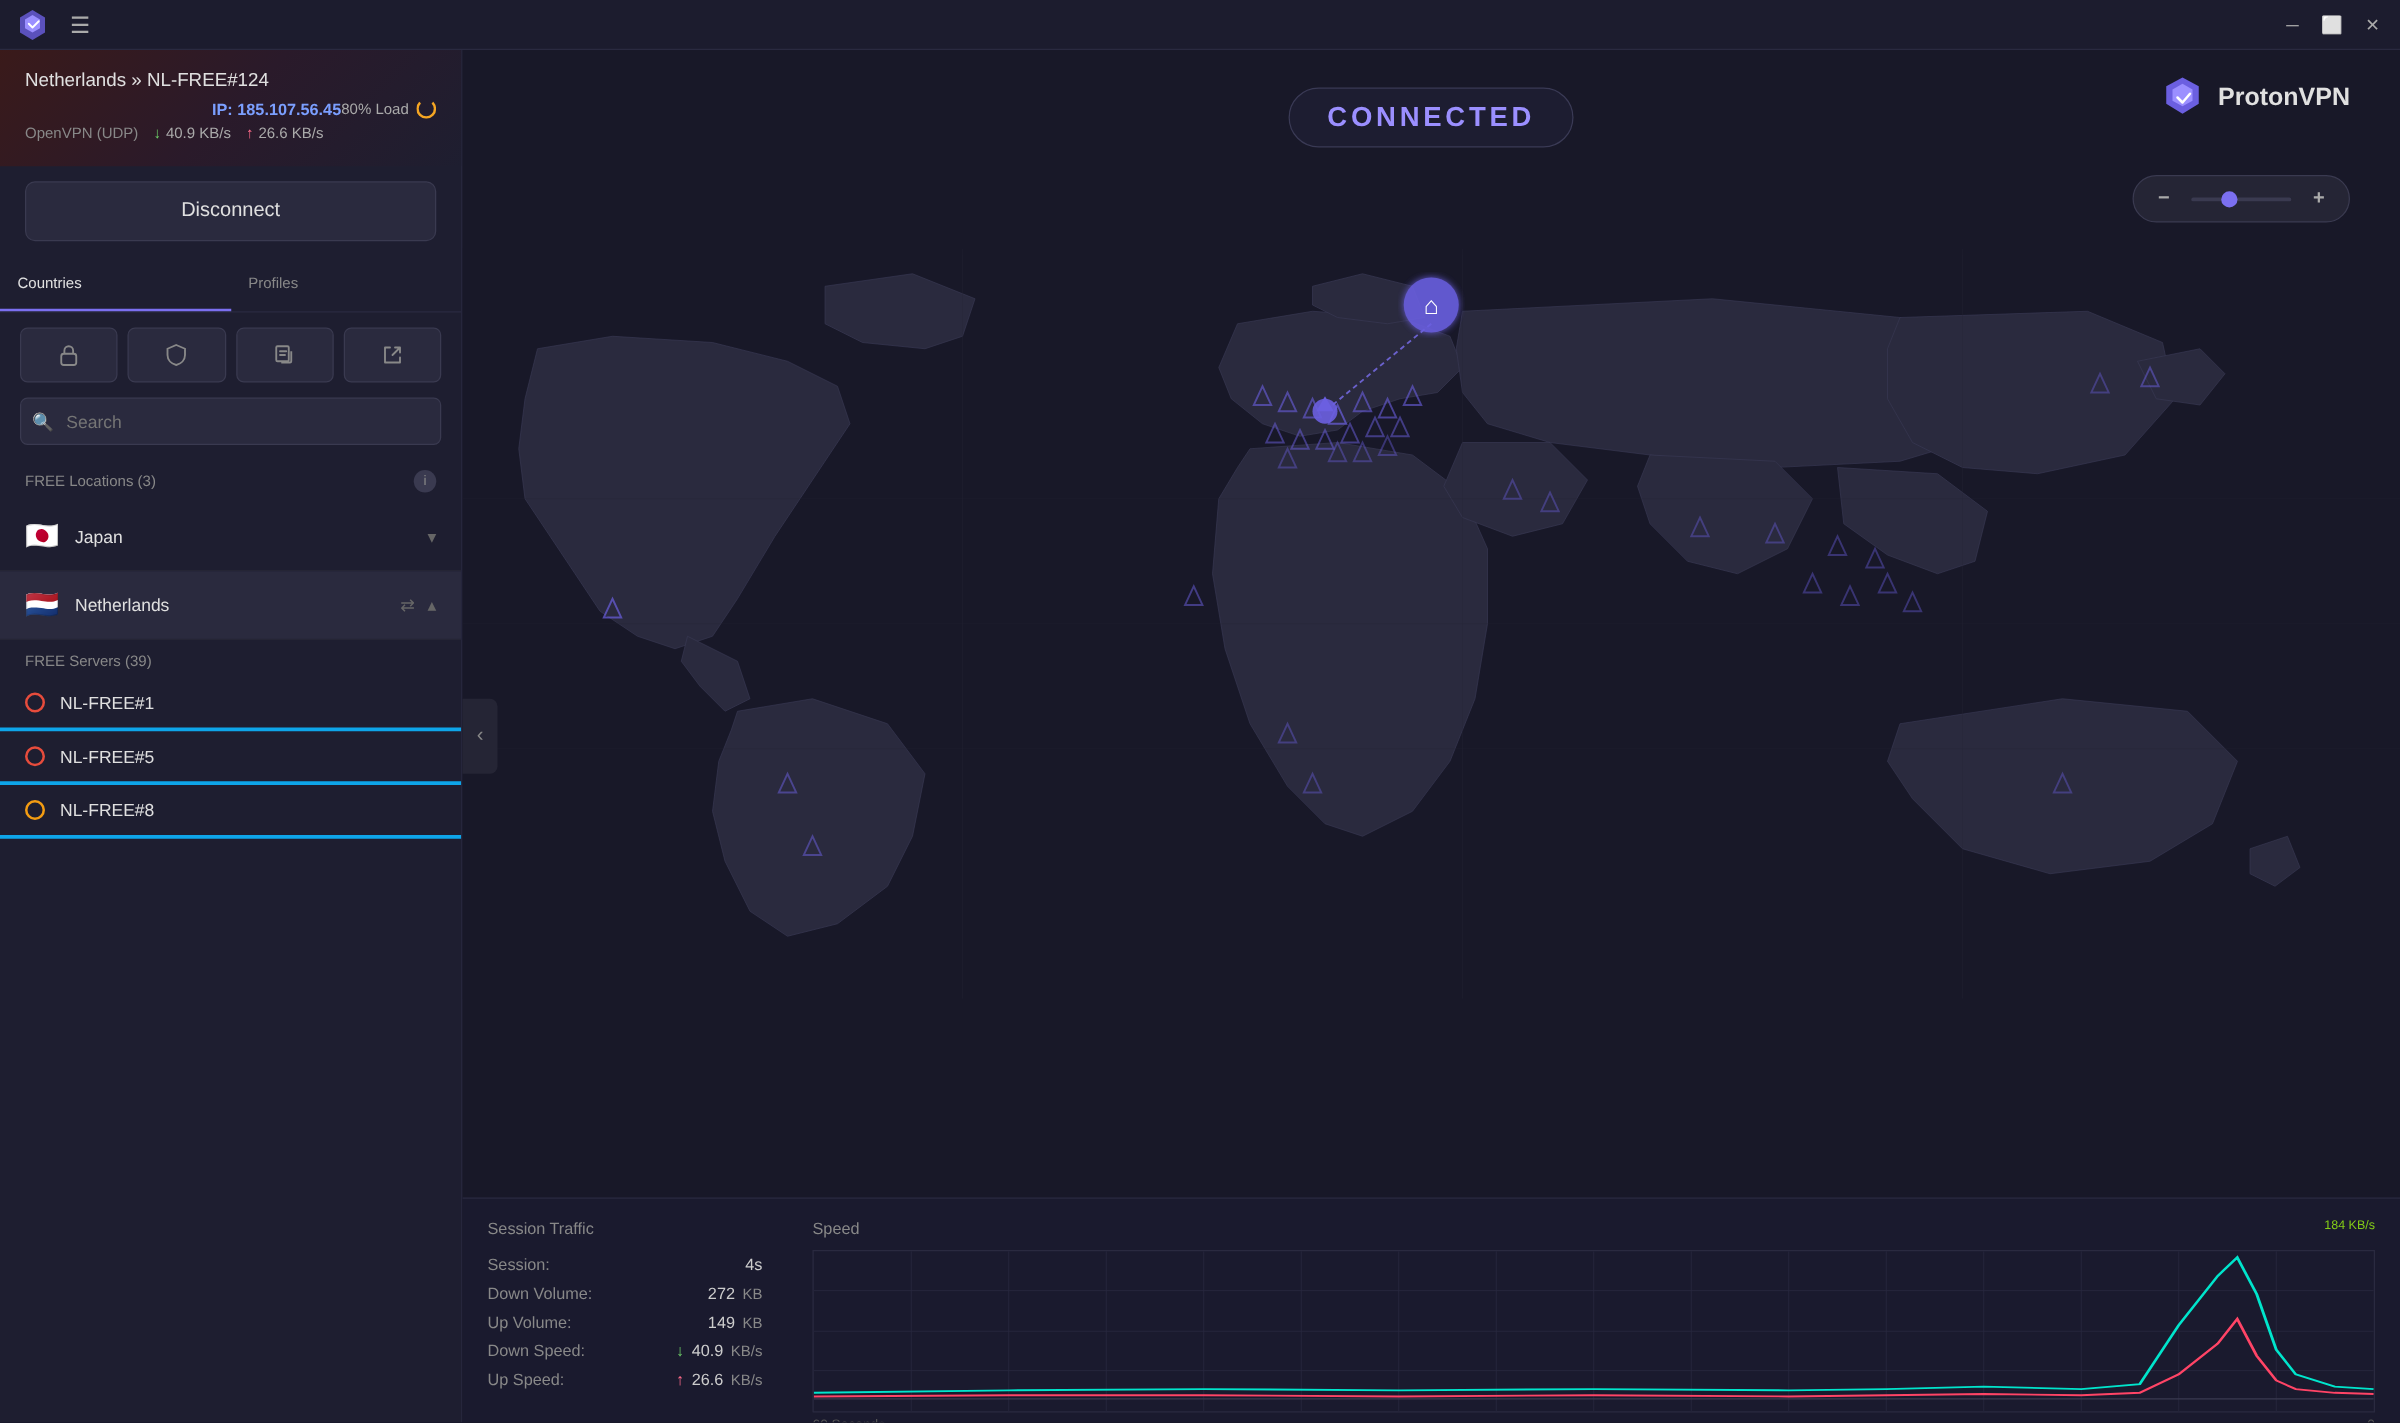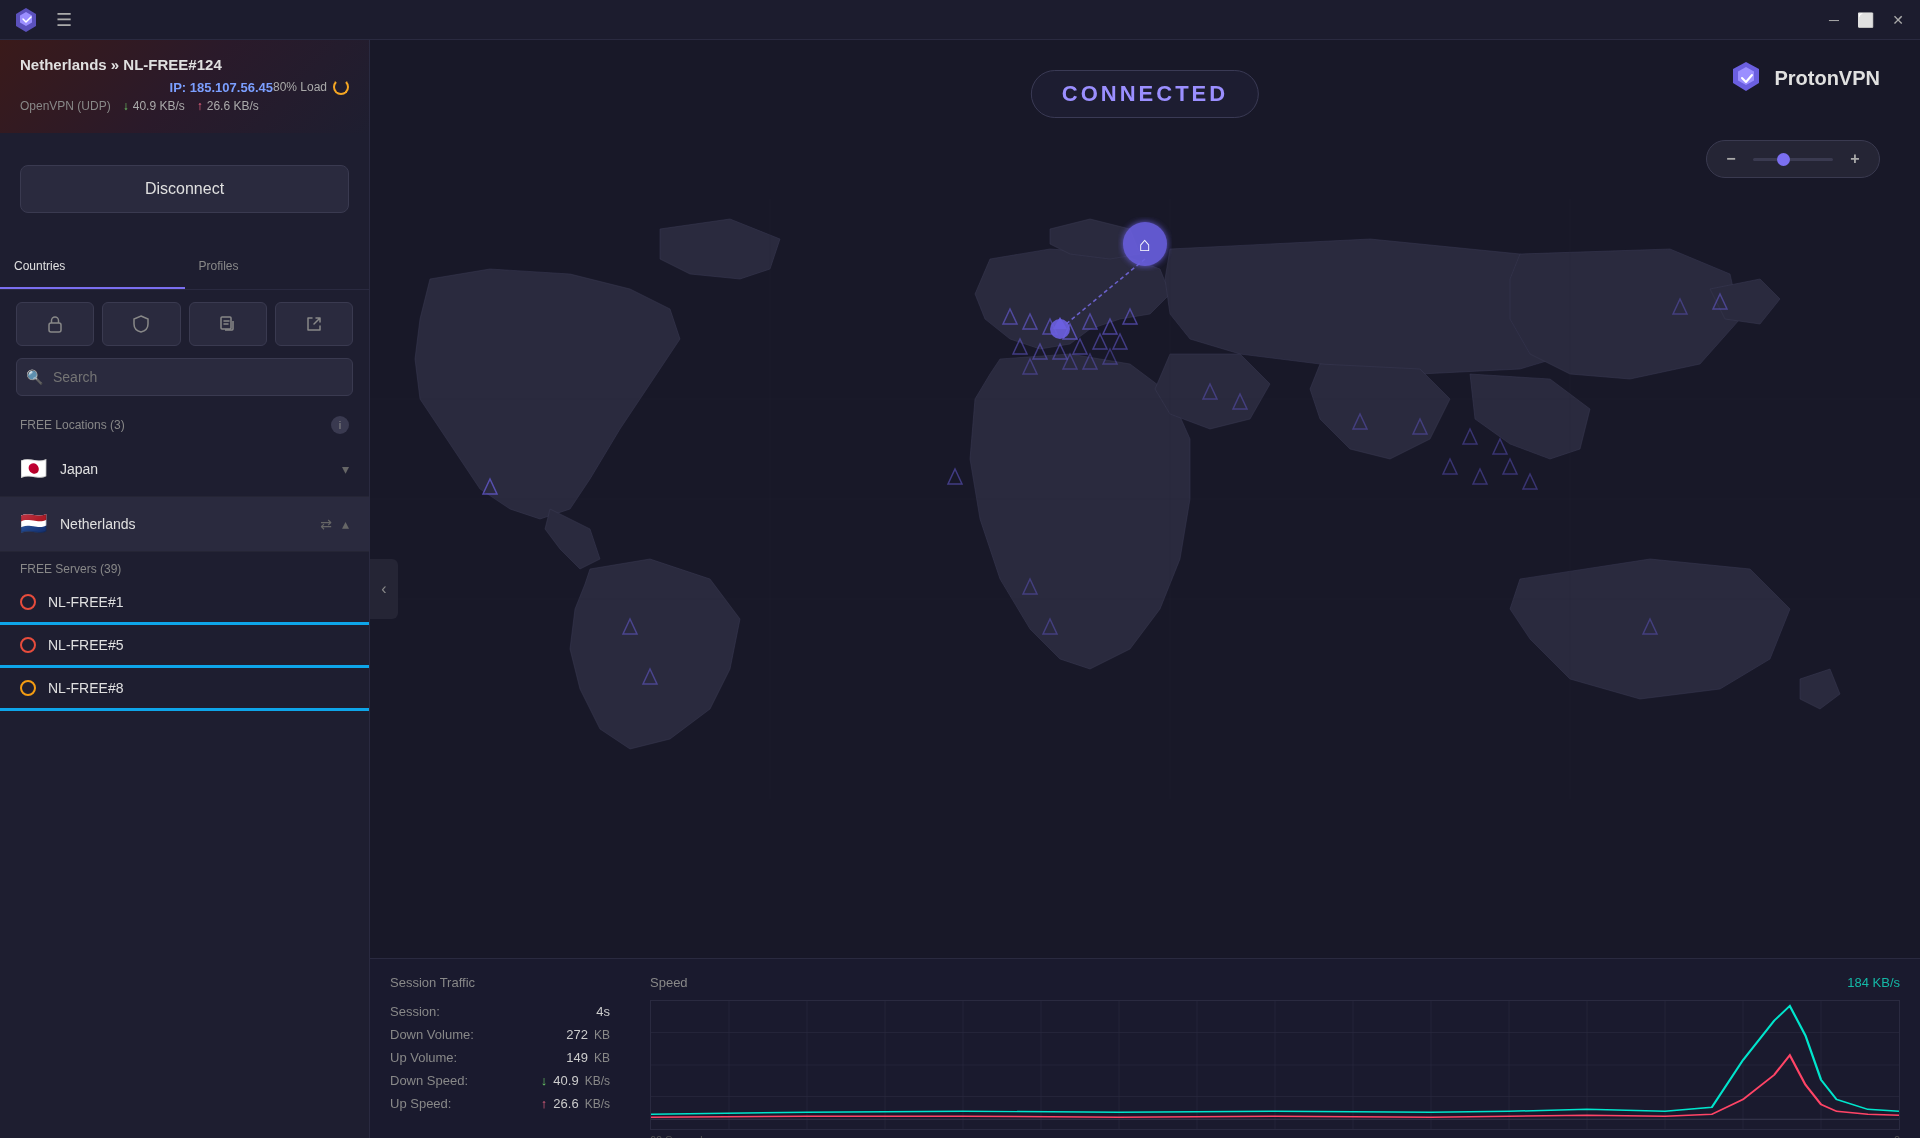--- a/index.html
+++ b/index.html
@@ -69,21 +69,21 @@
 
     
     .conn-header {
       background: linear-gradient(135deg, #3a1a1a 0%, #2a1a2a 50%, #1e1e30 100%);
       padding: 16px 20px 20px;
       flex-shrink: 0;
     }
     .conn-location {
       font-size: 15px;
       color: #e0e0e0;
-      font-weight: 700;
+      font-weight: 400;
       margin-bottom: 6px;
     }
     .conn-ip-row {
       display: flex;
       align-items: center;
       justify-content: flex-end;
       margin-bottom: 4px;
     }
     .conn-ip {
       color: #7b9fff;
@@ -115,21 +115,21 @@
       display: flex;
       gap: 4px;
       align-items: center;
       color: #aaa;
     }
     .arrow-down { color: #6ecf68; }
     .arrow-up { color: #ff6b8a; }
 
     
     .disconnect-btn {
-      margin: 32px 20px;
+      margin: 12px 20px;
       padding: 14px;
       background: #2a2a3e;
       border: 1px solid #3a3a50;
       border-radius: 8px;
       color: #e0e0e0;
       font-size: 16px;
       font-weight: 500;
       cursor: pointer;
       text-align: center;
       flex-shrink: 0;
@@ -460,22 +460,22 @@
     .speed-header {
       display: flex;
       justify-content: space-between;
       margin-bottom: 10px;
     }
     .speed-label {
       font-size: 13px;
       color: #888;
     }
     .speed-value {
-      font-size: 13px;
-      color: #14b8a6;
+      font-size: 10px;
+      color: #84cc16;
     }
     .chart-area {
       width: 100%;
       height: 130px;
       position: relative;
       border: 1px solid #2a2a40;
       background: #1a1a2e;
     }
     .chart-svg {
       width: 100%;

